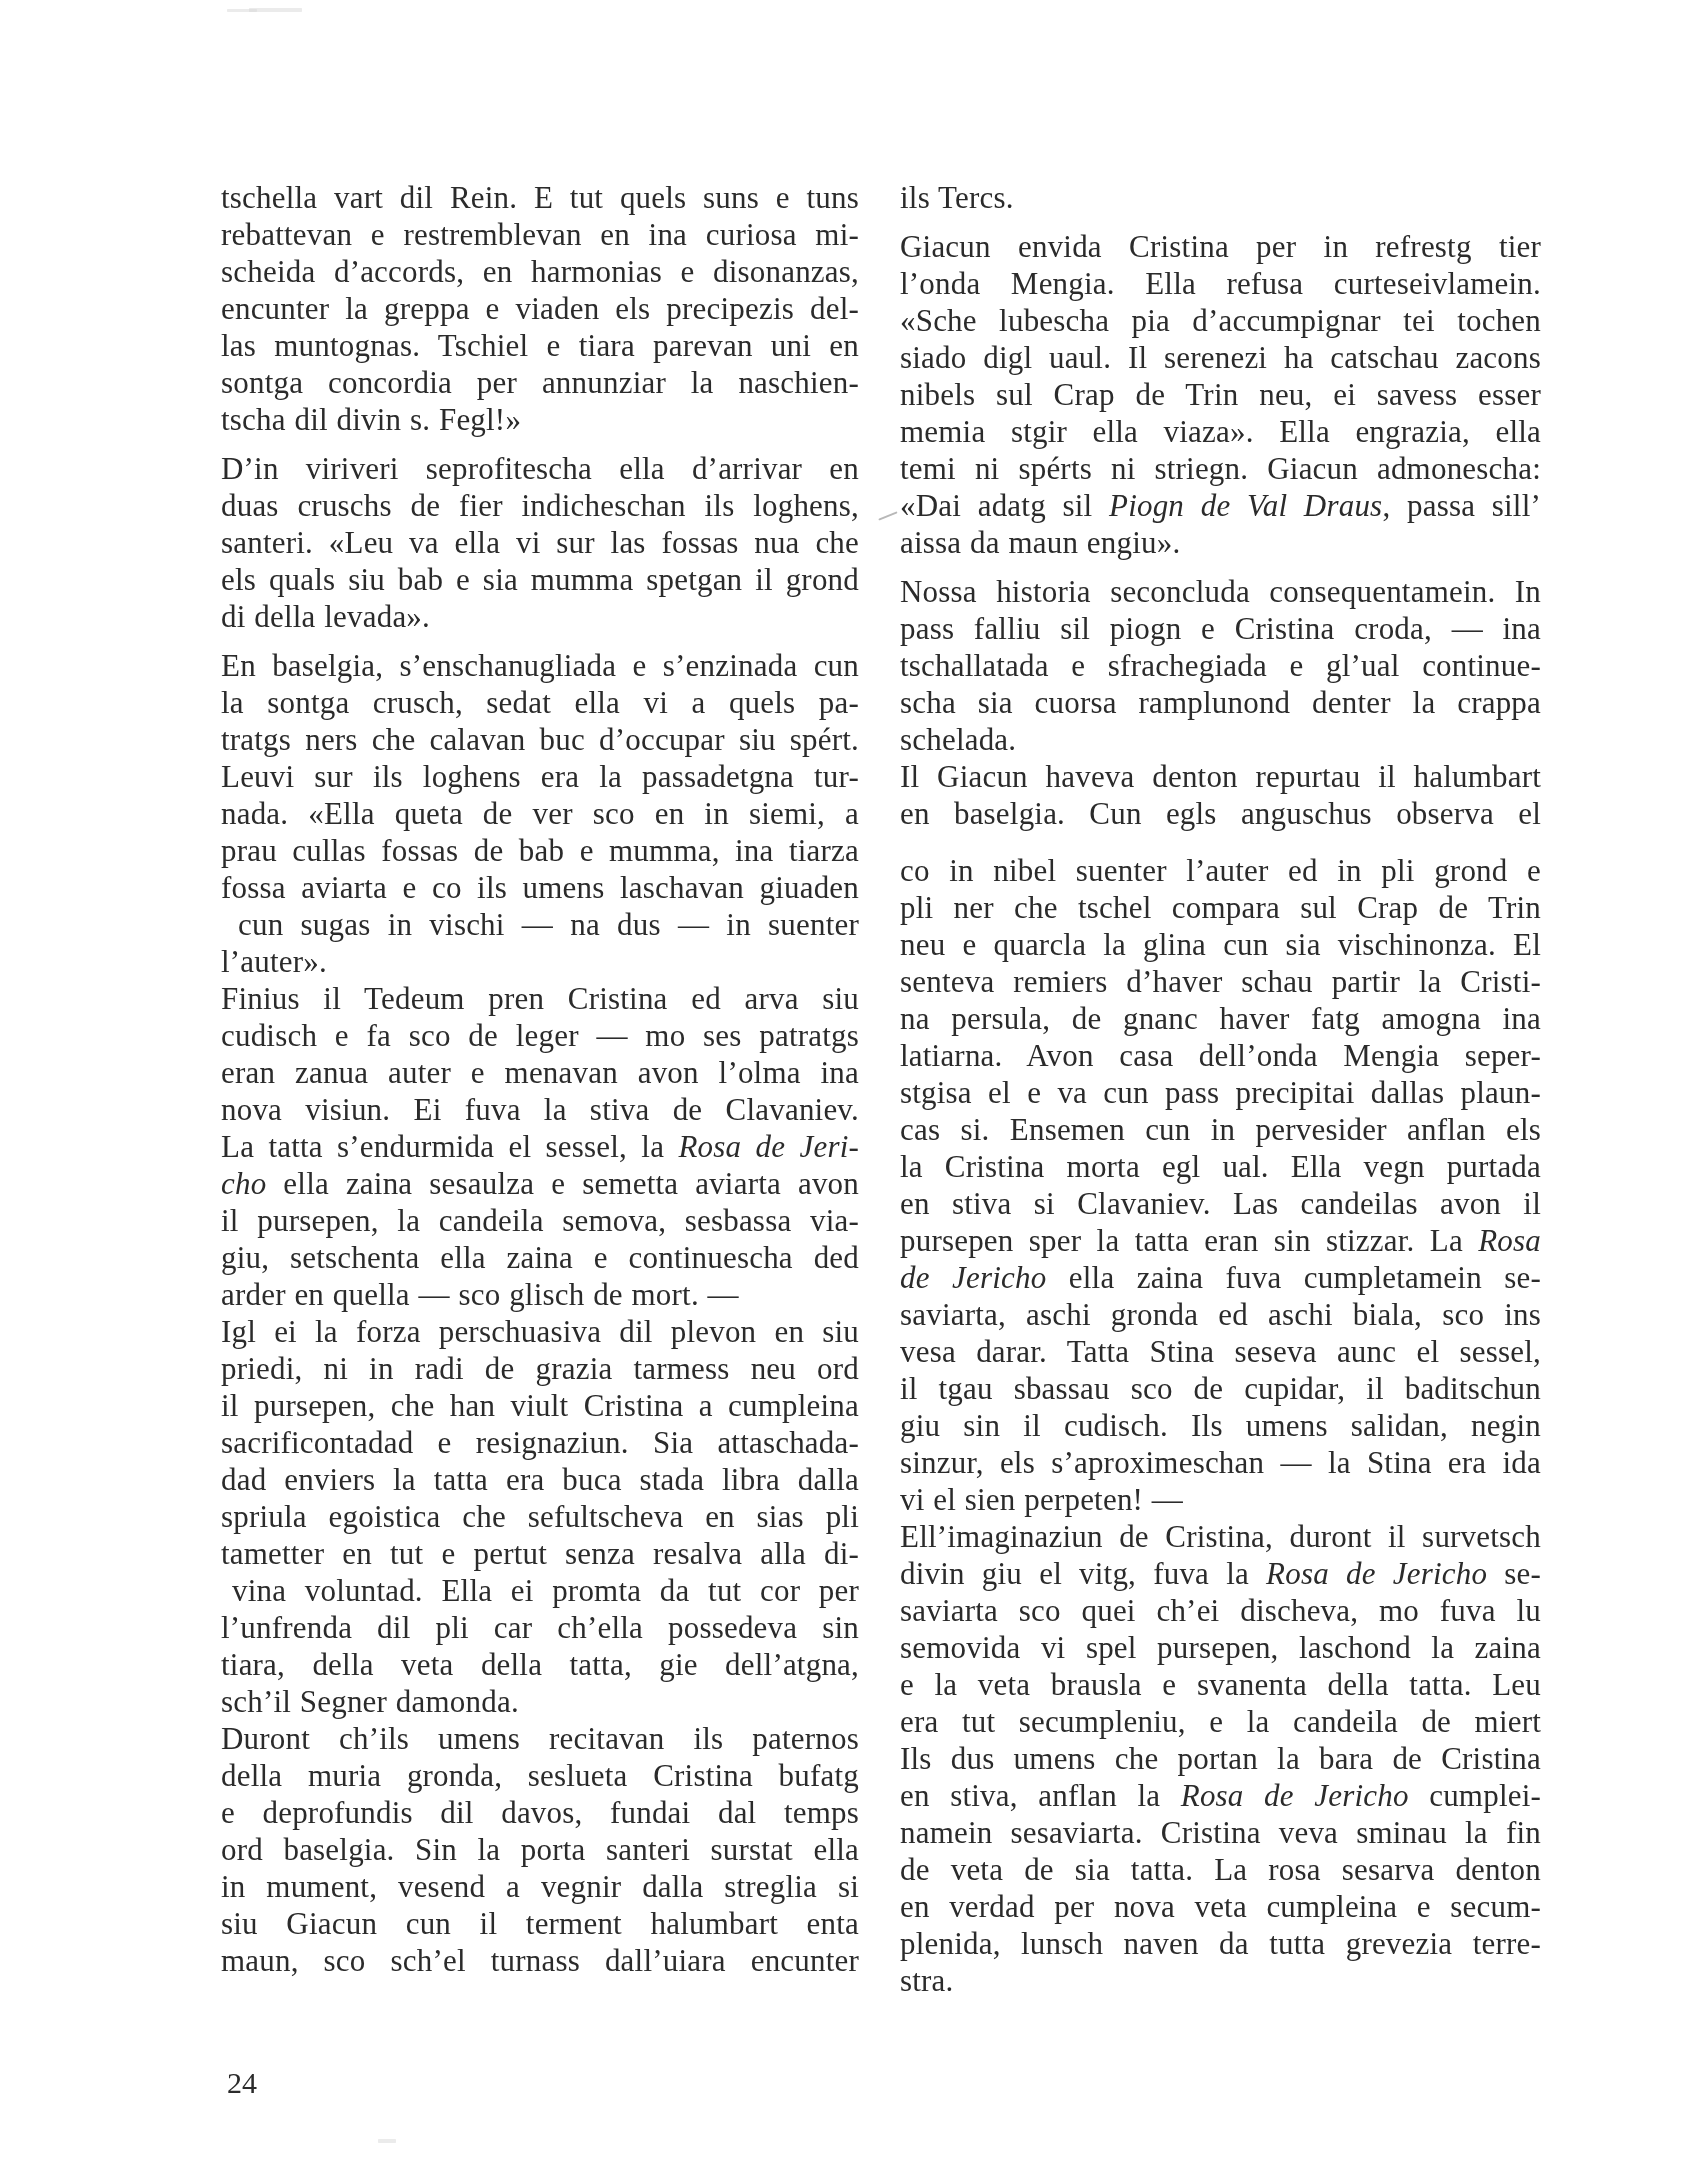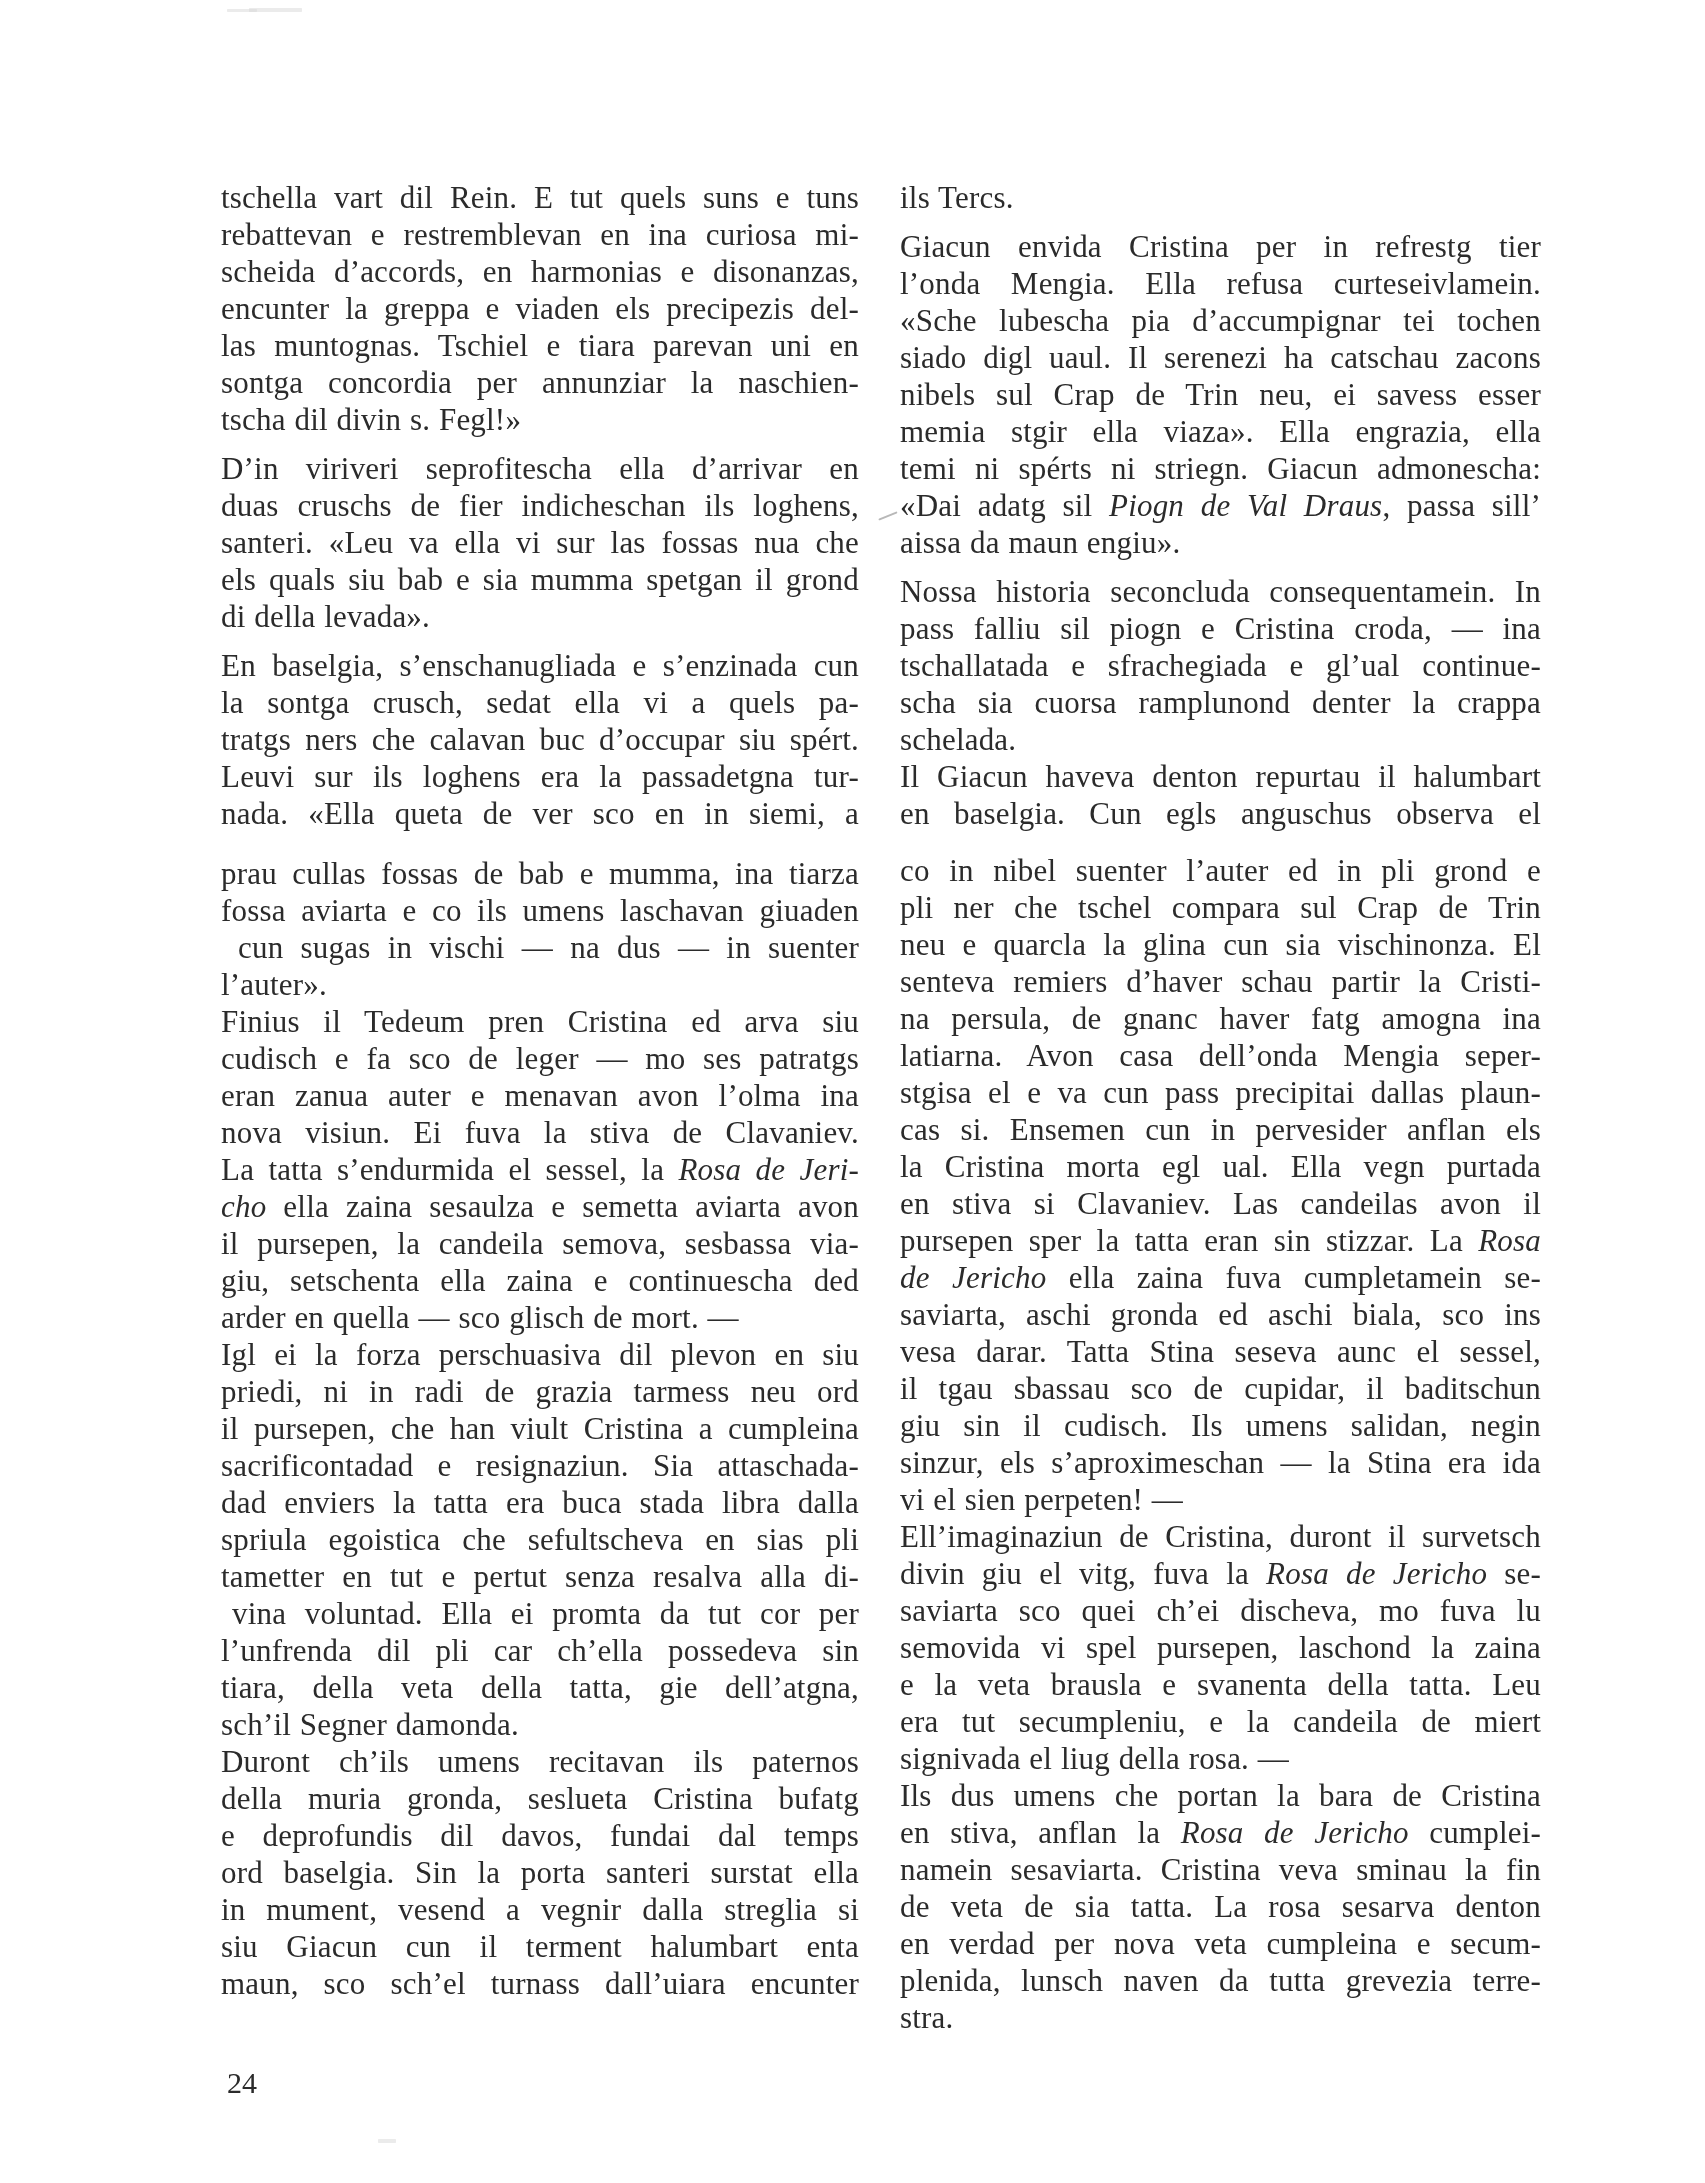--- a/index.html
+++ b/index.html
@@ -101,21 +101,21 @@
         <span class="line" style="display: block;">santeri. «Leu va ella vi sur las fossas nua che</span>
         <span class="line" style="display: block;">els quals siu bab e sia mumma spetgan il grond</span>
         <span class="line last">di della levada».</span>
       </div>
       <div class="para gap">
         <span class="line" style="display: block;">En baselgia, s’enschanugliada e s’enzinada cun</span>
         <span class="line" style="display: block;">la sontga crusch, sedat ella vi a quels pa-</span>
         <span class="line" style="display: block;">tratgs ners che calavan buc d’occupar siu spért.</span>
         <span class="line" style="display: block;">Leuvi sur ils loghens era la passadetgna tur-</span>
         <span class="line" style="display: block;">nada. «Ella queta de ver sco en in siemi, a</span>
-        <span class="line" style="display: block; margin-top: 23px;">prau cullas fossas de bab e mumma, ina tiarza</span>
+        <span class="line" style="display: block;">prau cullas fossas de bab e mumma, ina tiarza</span>
         <span class="line" style="display: block;">fossa aviarta e co ils umens laschavan giuaden</span>
         <span class="line" style="display: block; margin-left: 17px;">cun sugas in vischi — na dus — in suenter</span>
         <span class="line last">l’auter».</span>
       </div>
       <div class="para">
         <span class="line" style="display: block;">Finius il Tedeum pren Cristina ed arva siu</span>
         <span class="line" style="display: block;">cudisch e fa sco de leger — mo ses patratgs</span>
         <span class="line" style="display: block;">eran zanua auter e menavan avon l’olma ina</span>
         <span class="line" style="display: block;">nova visiun. Ei fuva la stiva de Clavaniev.</span>
         <span class="line" style="display: block;"><span>La tatta s’endurmida el sessel, la </span><em>Rosa de Jeri-</em><span></span></span>
@@ -191,21 +191,20 @@
         <span class="line" style="display: block;">sinzur, els s’aproximeschan — la Stina era ida</span>
         <span class="line last">vi el sien perpeten! —</span>
       </div>
       <div class="para">
         <span class="line" style="display: block;">Ell’imaginaziun de Cristina, duront il survetsch</span>
         <span class="line" style="display: block;"><span>divin giu el vitg, fuva la </span><em>Rosa de Jericho</em><span> se-</span></span>
         <span class="line" style="display: block;">saviarta sco quei ch’ei discheva, mo fuva lu</span>
         <span class="line" style="display: block;">semovida vi spel pursepen, laschond la zaina</span>
         <span class="line" style="display: block;">e la veta brausla e svanenta della tatta. Leu</span>
         <span class="line" style="display: block;">era tut secumpleniu, e la candeila de miert</span>
-        <span class="line last">signivada el liug della rosa. —</span>
       </div>
       <div class="para">
         <span class="line" style="display: block;">Ils dus umens che portan la bara de Cristina</span>
         <span class="line" style="display: block;"><span>en stiva, anflan la </span><em>Rosa de Jericho</em><span> cumplei-</span></span>
         <span class="line" style="display: block;">namein sesaviarta. Cristina veva sminau la fin</span>
         <span class="line" style="display: block;">de veta de sia tatta. La rosa sesarva denton</span>
         <span class="line" style="display: block;">en verdad per nova veta cumpleina e secum-</span>
         <span class="line" style="display: block;">plenida, lunsch naven da tutta grevezia terre-</span>
         <span class="line last">stra.</span>
       </div>

